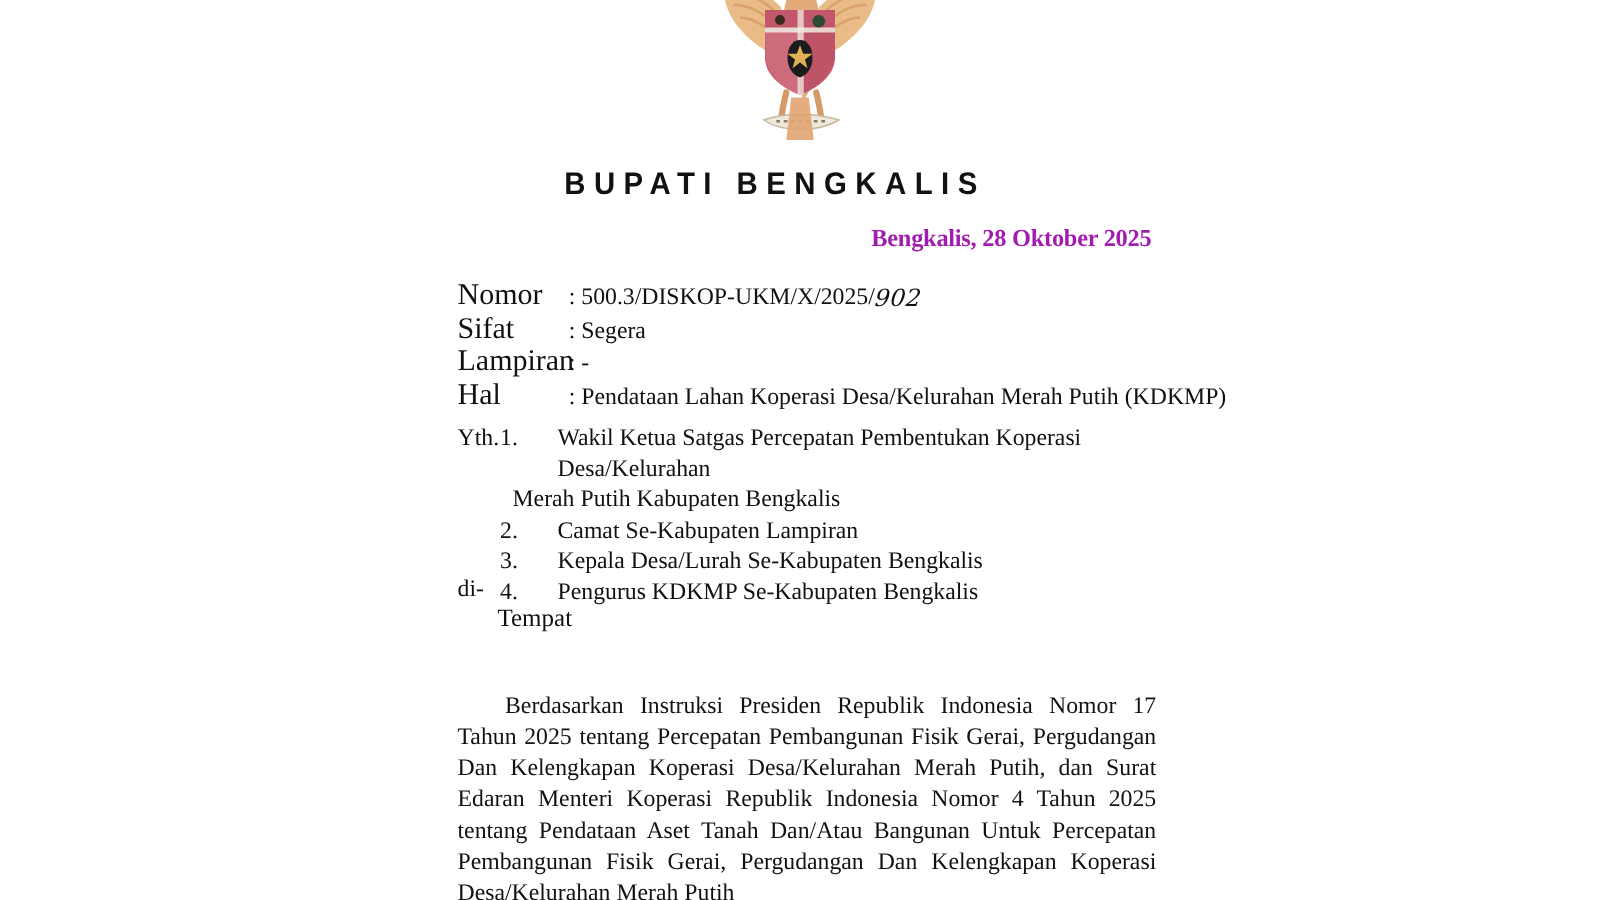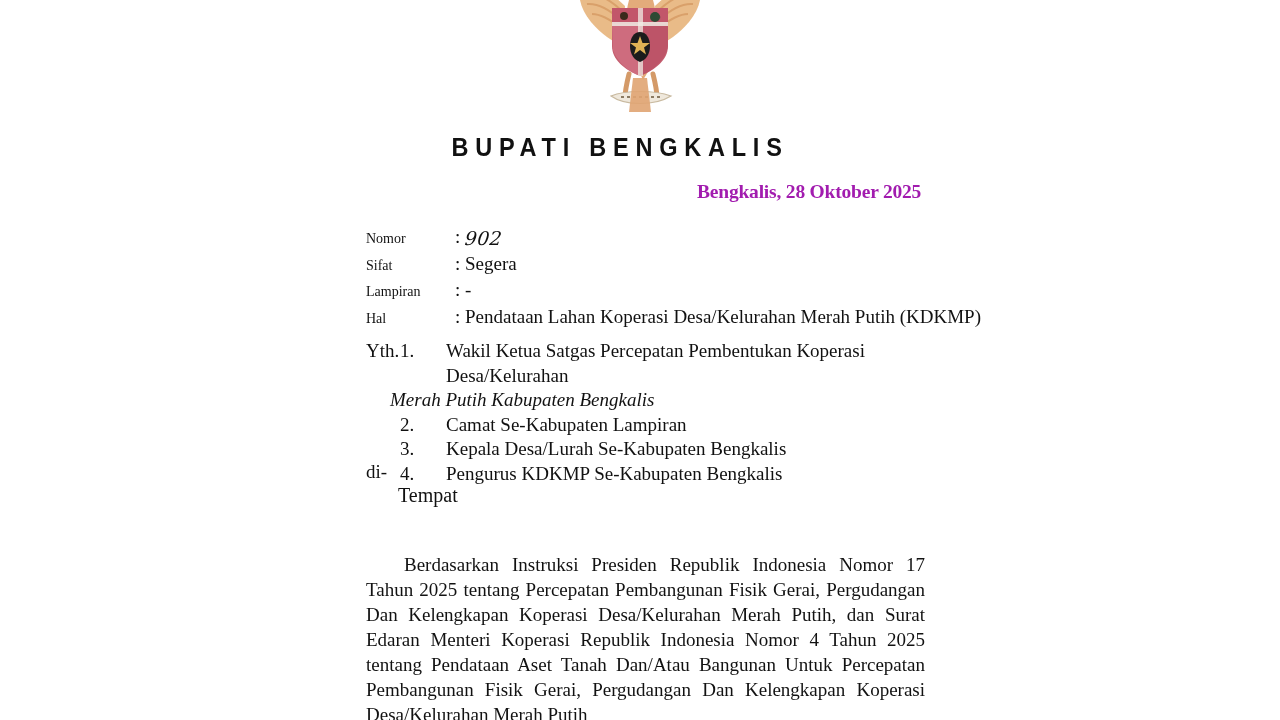--- a/index.html
+++ b/index.html
@@ -66,21 +66,21 @@
     line-height: 24.6px;
   }
   .ref-row {
     display: flex;
     align-items: baseline;
     white-space: nowrap;
   }
   .ref-label {
     width: 89px;
     flex: 0 0 89px;
-    font-size: 14px;
+    font-size: 24px;
   }
   .ref-colon {
     width: 10px;
     flex: 0 0 10px;
   }
   .ref-value { font-size: 19px; }
   .handwritten {
     font-family: "DejaVu Serif", serif;
     font-style: italic;
     font-size: 19px;
@@ -113,22 +113,21 @@
     flex: 0 0 17px;
     width: 17px;
   }
   .addr-text { flex: 1 1 auto; margin-left: 29px; }
   .addr-item {
     display: flex;
     align-items: baseline;
     margin-left: 34px;
   }
   .addr-cont {
-    margin-left: 24px;
-    font-style: italic;
+    margin-left: 44px;
   }
 
   
   #di-line {
     position: absolute;
     left: 366px;
     top: 461px;
     font-size: 19px;
   }
   #tempat-line {
@@ -201,20 +200,21 @@
 
   <div id="letterhead-title">BUPATI BENGKALIS</div>
 
   <div id="place-date">Bengkalis, 28 Oktober 2025</div>
 
   <div id="ref-block">
 
     <div class="ref-row">
       <span class="ref-label">Nomor</span>
       <span class="ref-colon">:</span>
+      <span class="ref-value">500.3/DISKOP-UKM/X/2025/</span>
       <span class="handwritten">902</span>
     </div>
 
     <div class="ref-row">
       <span class="ref-label">Sifat</span>
       <span class="ref-colon">:</span>
       <span class="ref-value">Segera</span>
     </div>
 
     <div class="ref-row">

